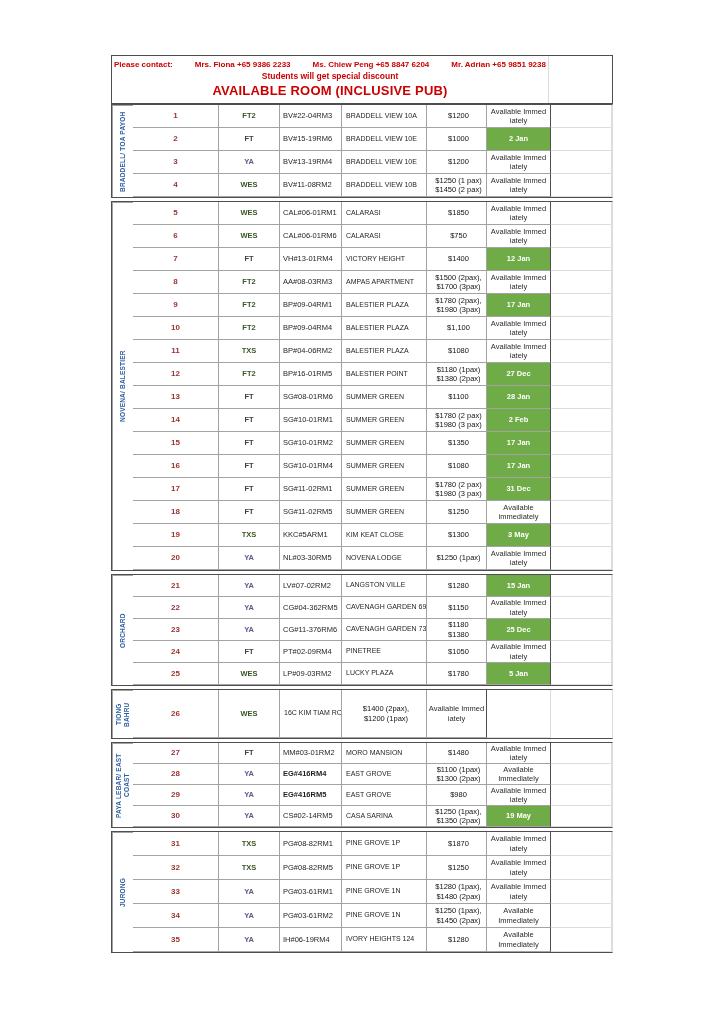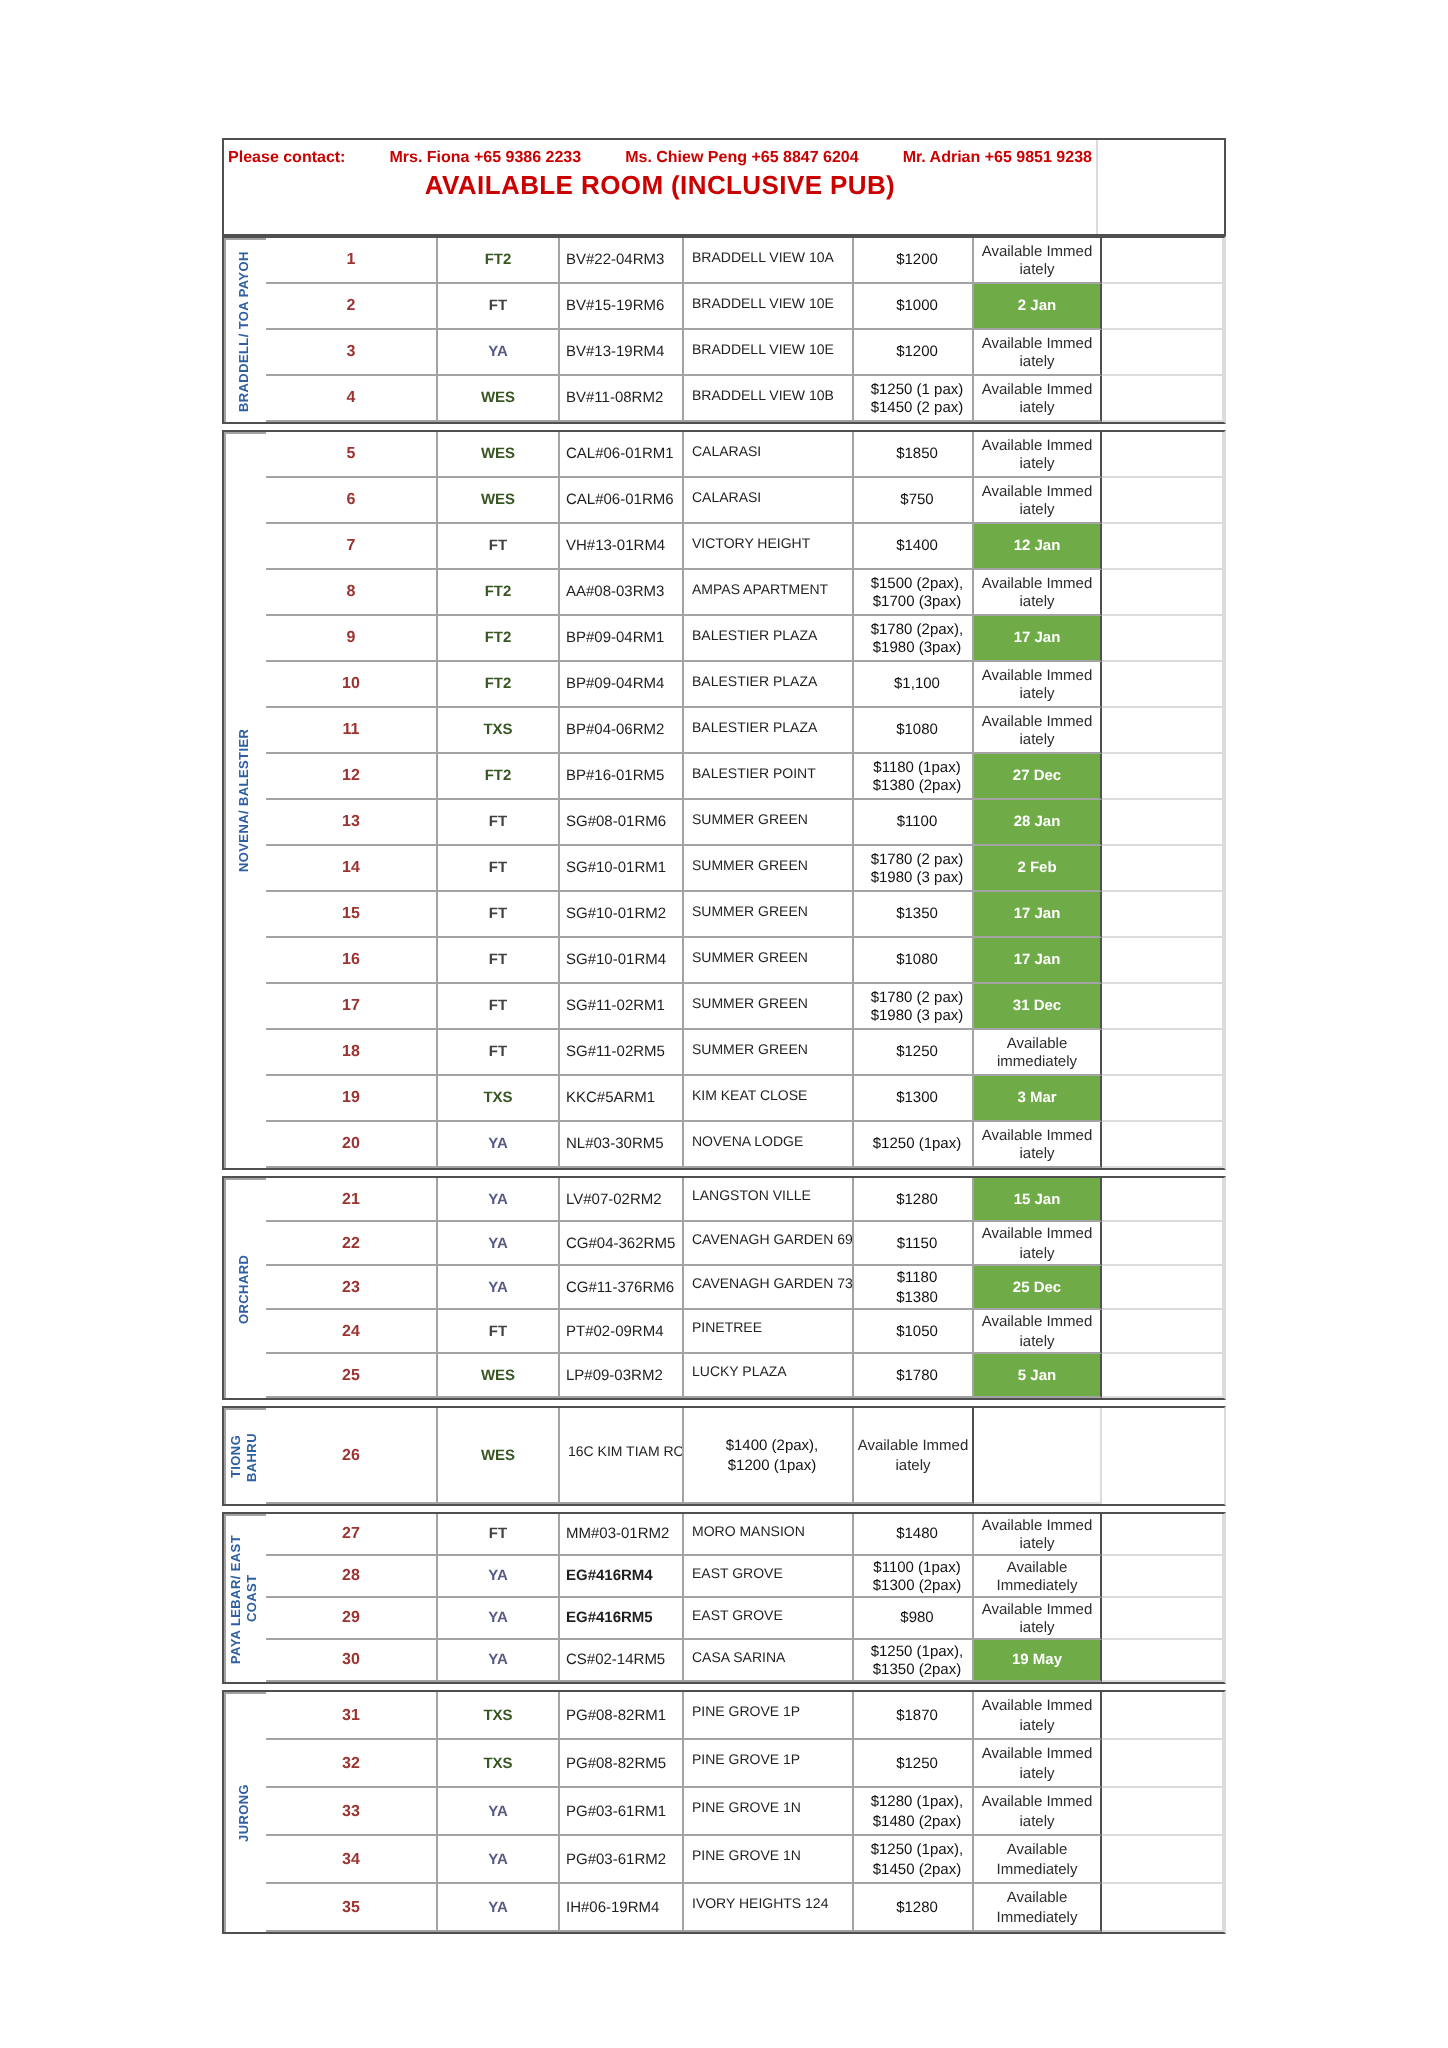--- a/index.html
+++ b/index.html
@@ -1,19 +1,19 @@
 <!DOCTYPE html>
 <html><head>
 <meta charset="utf-8">
 <style>
   * { box-sizing: border-box; margin: 0; padding: 0; }
   html,body { width: 724px; height: 1024px; background: #ffffff; }
   body { position: relative; font-family: "Liberation Sans", sans-serif; }
 
-  #sheet { position: absolute; left: 111px; top: 69px; width: 502px; }
+  #sheet { position: absolute; left: 111px; top: 55px; width: 502px; }
 
   
   .header-block { display: grid; grid-template-columns: 437px 63px; border: 1px solid #4f4f4f; height: 49px; background: #fff; }
   .header-main { border-right: 1px solid #dcdcdc; padding-top: 4px; }
   .contact-line { display: flex; justify-content: center; gap: 22px; font-size: 8px; font-weight: 700; color: #cb0000; white-space: nowrap; }
   .discount-line { text-align: center; font-size: 8.5px; font-weight: 700; color: #cb0000; margin-top: 2px; }
   .title-line { text-align: center; font-size: 13px; font-weight: 700; color: #cb0000; margin-top: 2px; letter-spacing: .2px; }
 
   
   .block { display: grid; grid-template-columns: 21px 86px 61px 62px 85px 60px 64px 61px; border: 1px solid #4f4f4f; border-right: 1px solid #dcdcdc; margin-top: 3px; background: #fff; }
@@ -37,20 +37,21 @@
 
 <div id="sheet">
   <div class="header-block">
     <div class="header-main">
       <div class="contact-line">
         <span>Please contact:</span>
         <span>Mrs. Fiona +65 9386 2233</span>
         <span>Ms. Chiew Peng +65 8847 6204</span>
         <span>Mr. Adrian +65 9851 9238</span>
       </div>
+      <div class="discount-line">Students will get special discount</div>
       <div class="title-line">AVAILABLE ROOM (INCLUSIVE PUB)</div>
     </div>
     <div></div>
   </div>
   <div id="blocks">
       <div class="block first" style="grid-auto-rows: 23px;">
         <div class="cell region-cell" style="grid-row: 1 / span 4;">BRADDELL/ TOA PAYOH</div>
         <div class="cell num">1</div>
         <div class="cell type" style="color: rgb(55, 86, 35);">FT2</div>
         <div class="cell code">BV#22-04RM3</div>
@@ -268,21 +269,21 @@
         </div>
         <div class="cell spare"></div>
         <div class="cell num">19</div>
         <div class="cell type" style="color: rgb(55, 86, 35);">TXS</div>
         <div class="cell code">KKC#5ARM1</div>
         <div class="cell pname">KIM KEAT CLOSE</div>
         <div class="cell price">
           <span>$1300</span>
         </div>
         <div class="cell avail green">
-          <span>3 Mar</span>
+          <span>3 May</span>
         </div>
         <div class="cell spare"></div>
         <div class="cell num">20</div>
         <div class="cell type" style="color: rgb(88, 91, 131);">YA</div>
         <div class="cell code">NL#03-30RM5</div>
         <div class="cell pname">NOVENA LODGE</div>
         <div class="cell price">
           <span>$1250 (1pax)</span>
         </div>
         <div class="cell avail">

